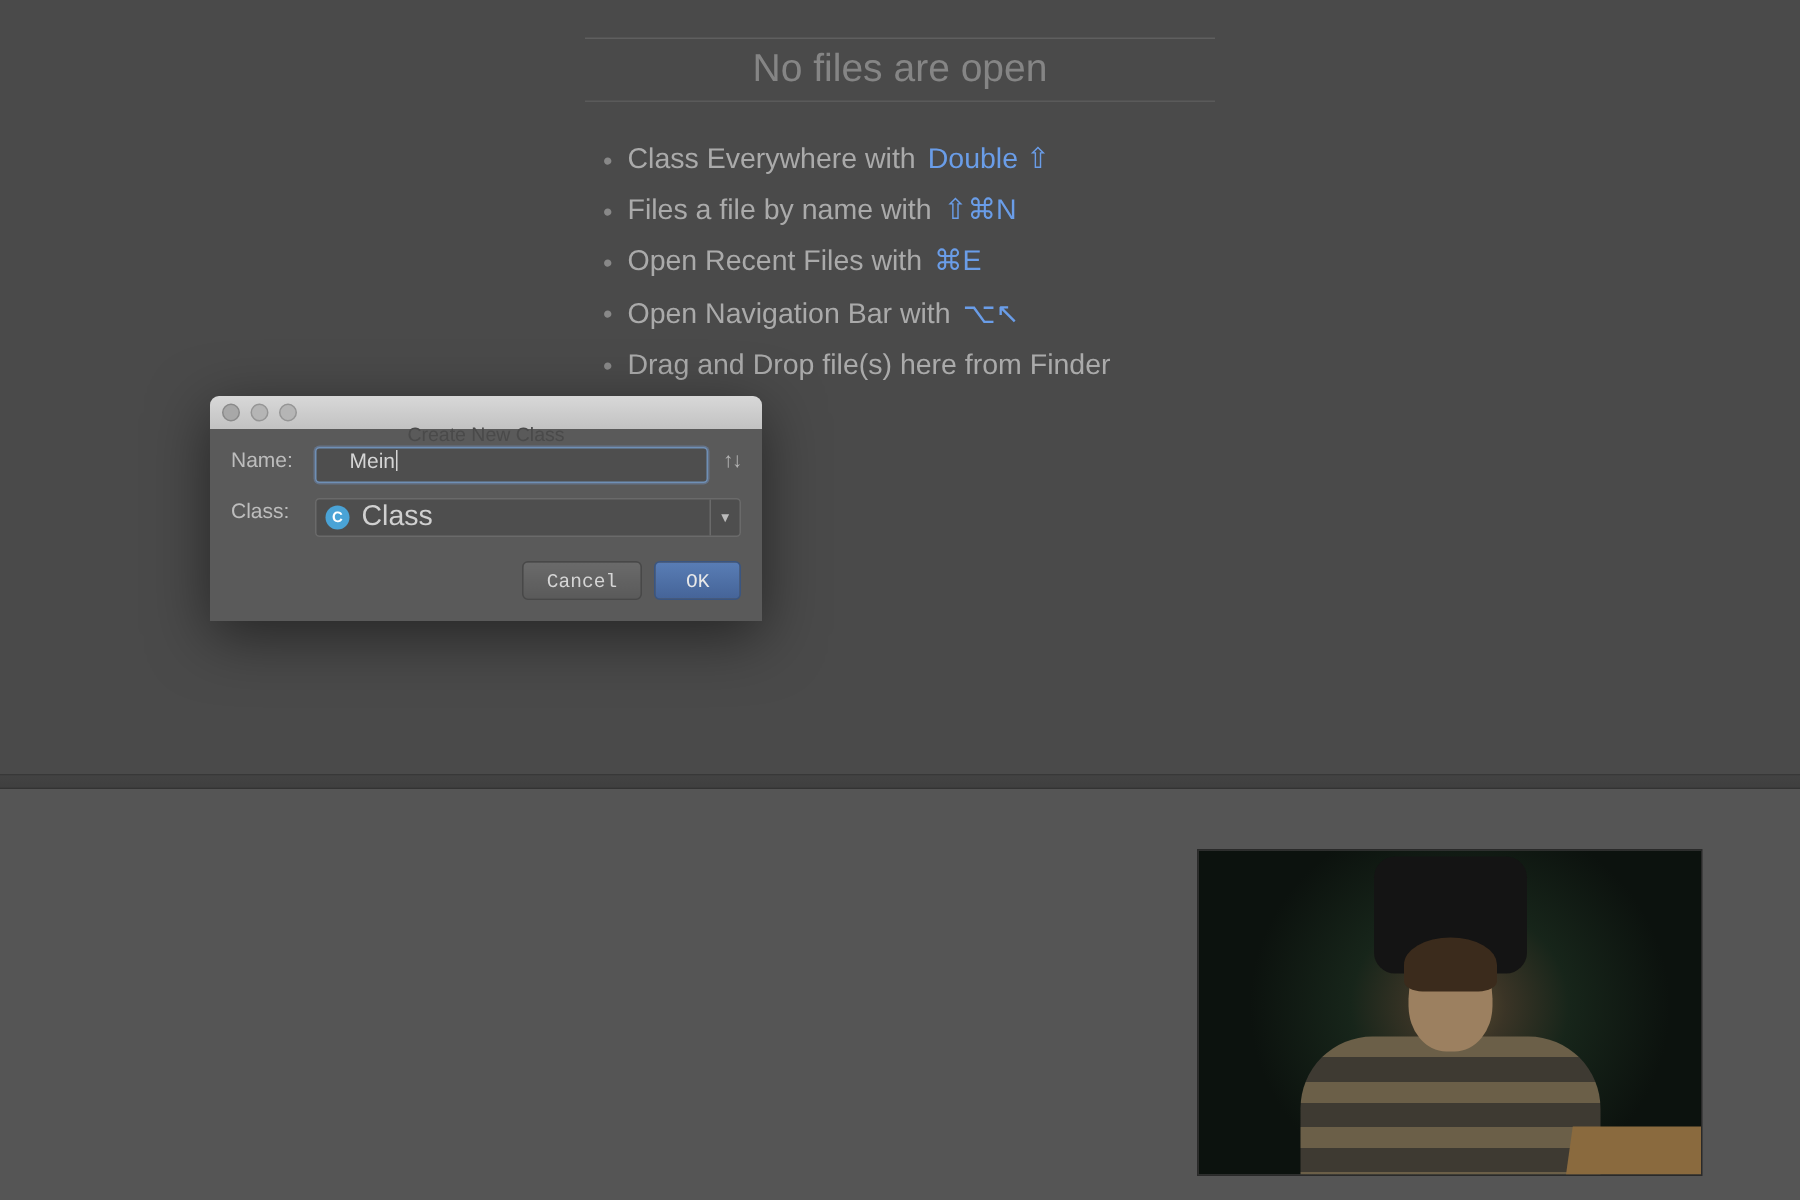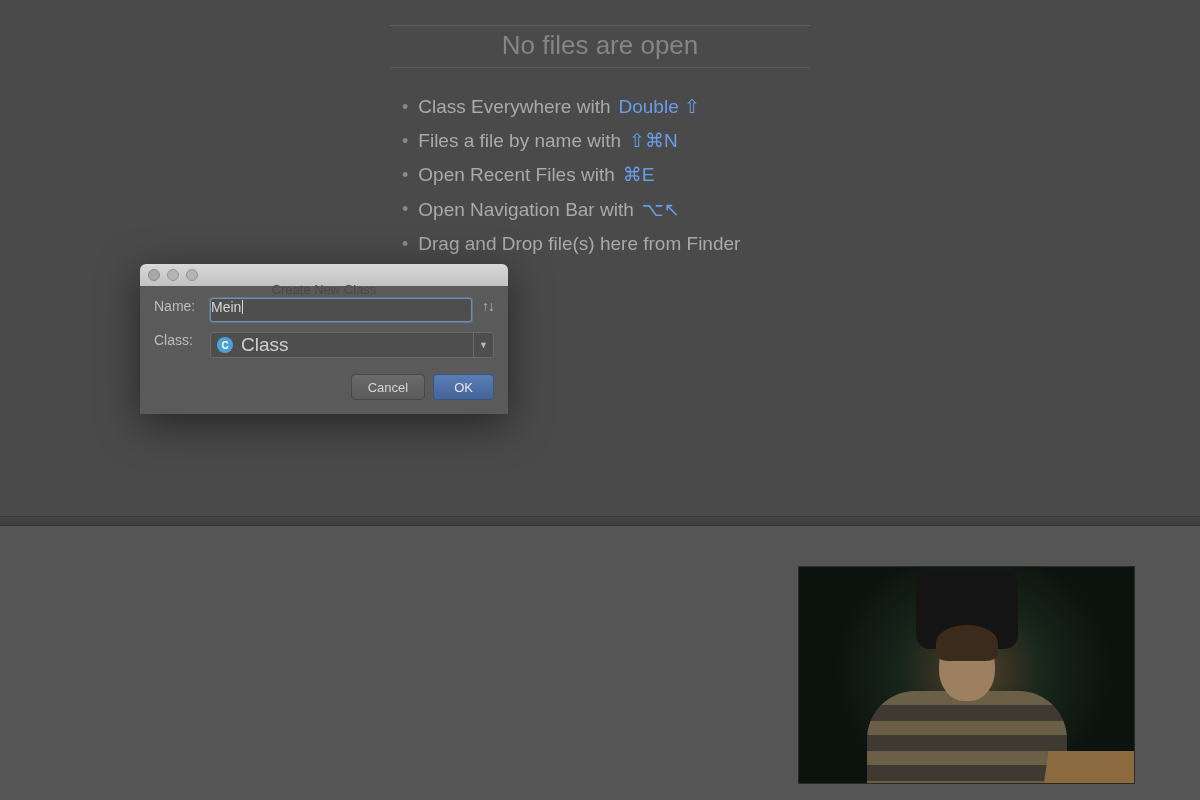--- a/index.html
+++ b/index.html
@@ -108,21 +108,21 @@
       color: #bdbdbd;
       font-size: 14px;
       width: 56px;
     }
     .text-input {
       flex: 1;
       background: #4e4e4e;
       border: 1px solid #6f8fb5;
       border-radius: 3px;
       height: 24px;
-      padding: 0 0;
+      padding: 0 22px;
       color: #d5d5d5;
       font-size: 14px;
       outline: none;
       box-shadow: 0 0 0 1px rgba(120,160,220,0.35);
     }
     .caret-text {
       display: inline-flex;
       align-items: center;
     }
     .caret {
@@ -187,20 +187,21 @@
     }
     .btn {
       height: 26px;
       padding: 0 16px;
       border-radius: 4px;
       border: 1px solid #484848;
       color: #d5d5d5;
       font-size: 13px;
       cursor: pointer;
       background: linear-gradient(to bottom, #6a6a6a, #5a5a5a);
+      font-family: Liberation Mono, monospace;
     }
     .btn-primary {
       background: linear-gradient(to bottom, #597db5, #456498);
       border: 1px solid #3a5580;
       color: #e8e8e8;
       padding: 0 20px;
       text-align: center;
     }
     .divider-bar {
       position: absolute;

